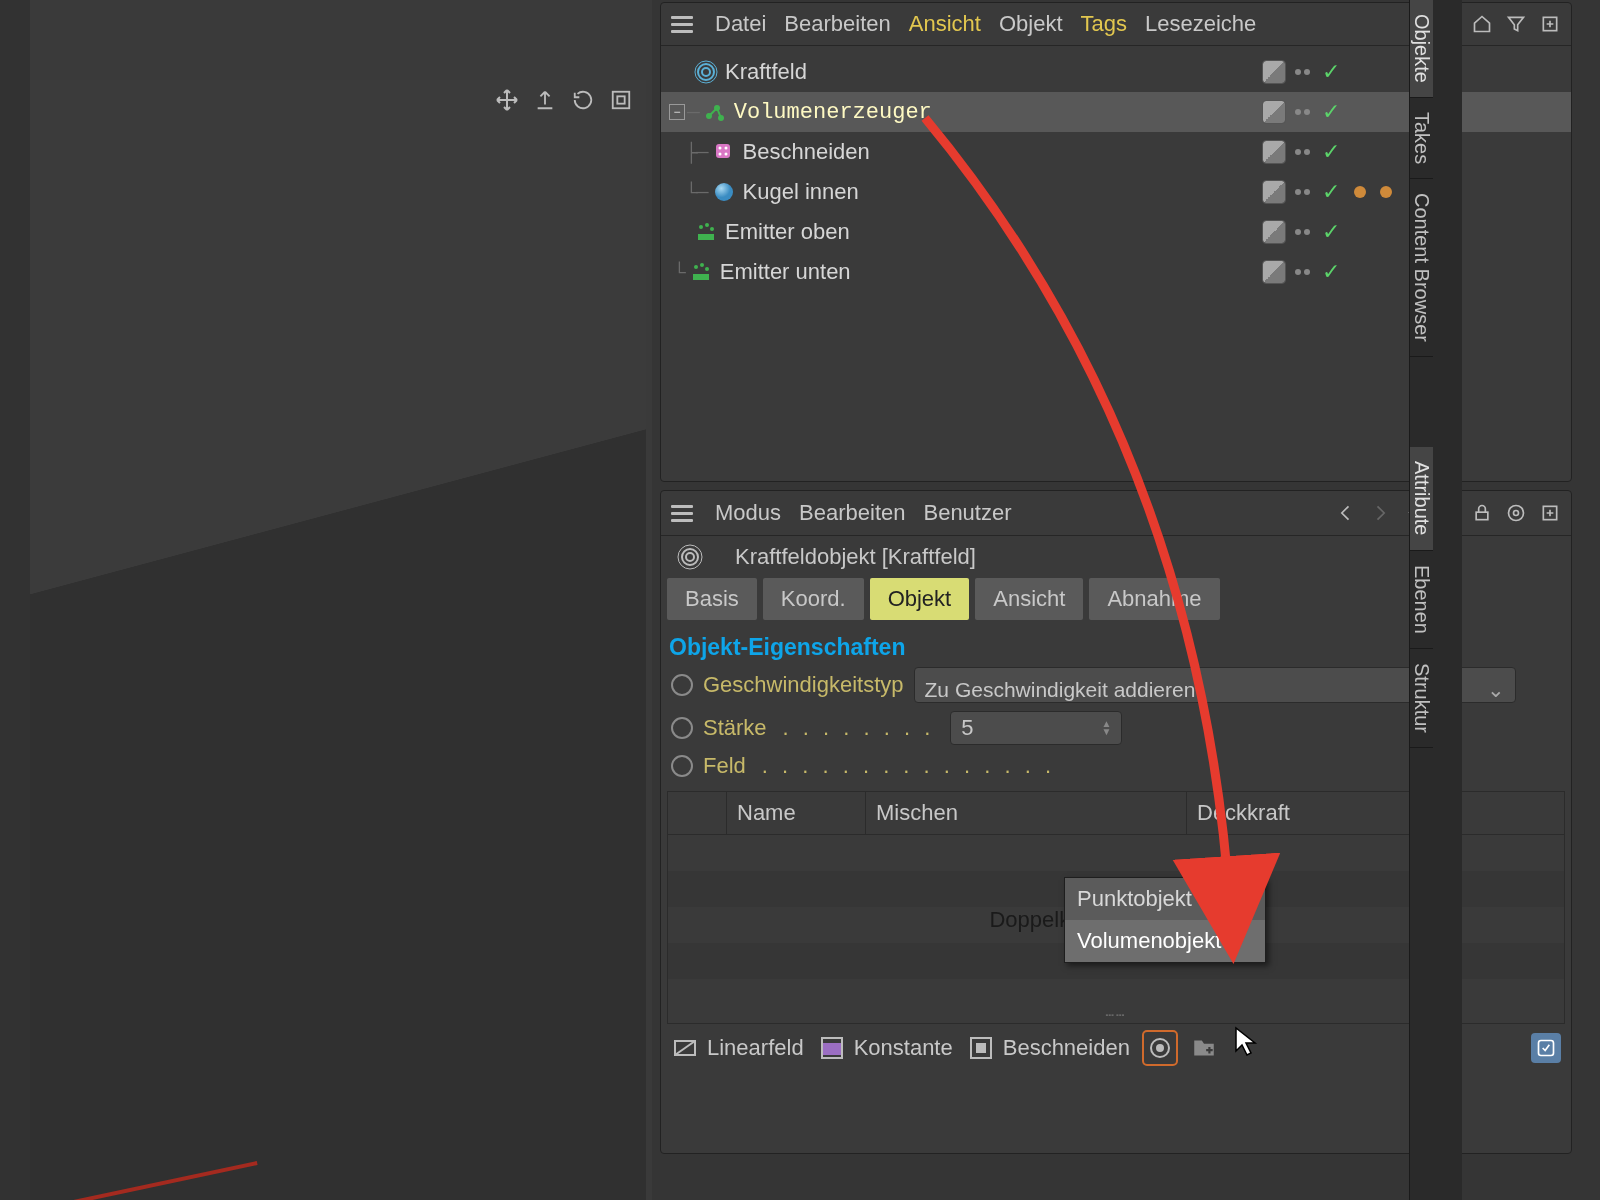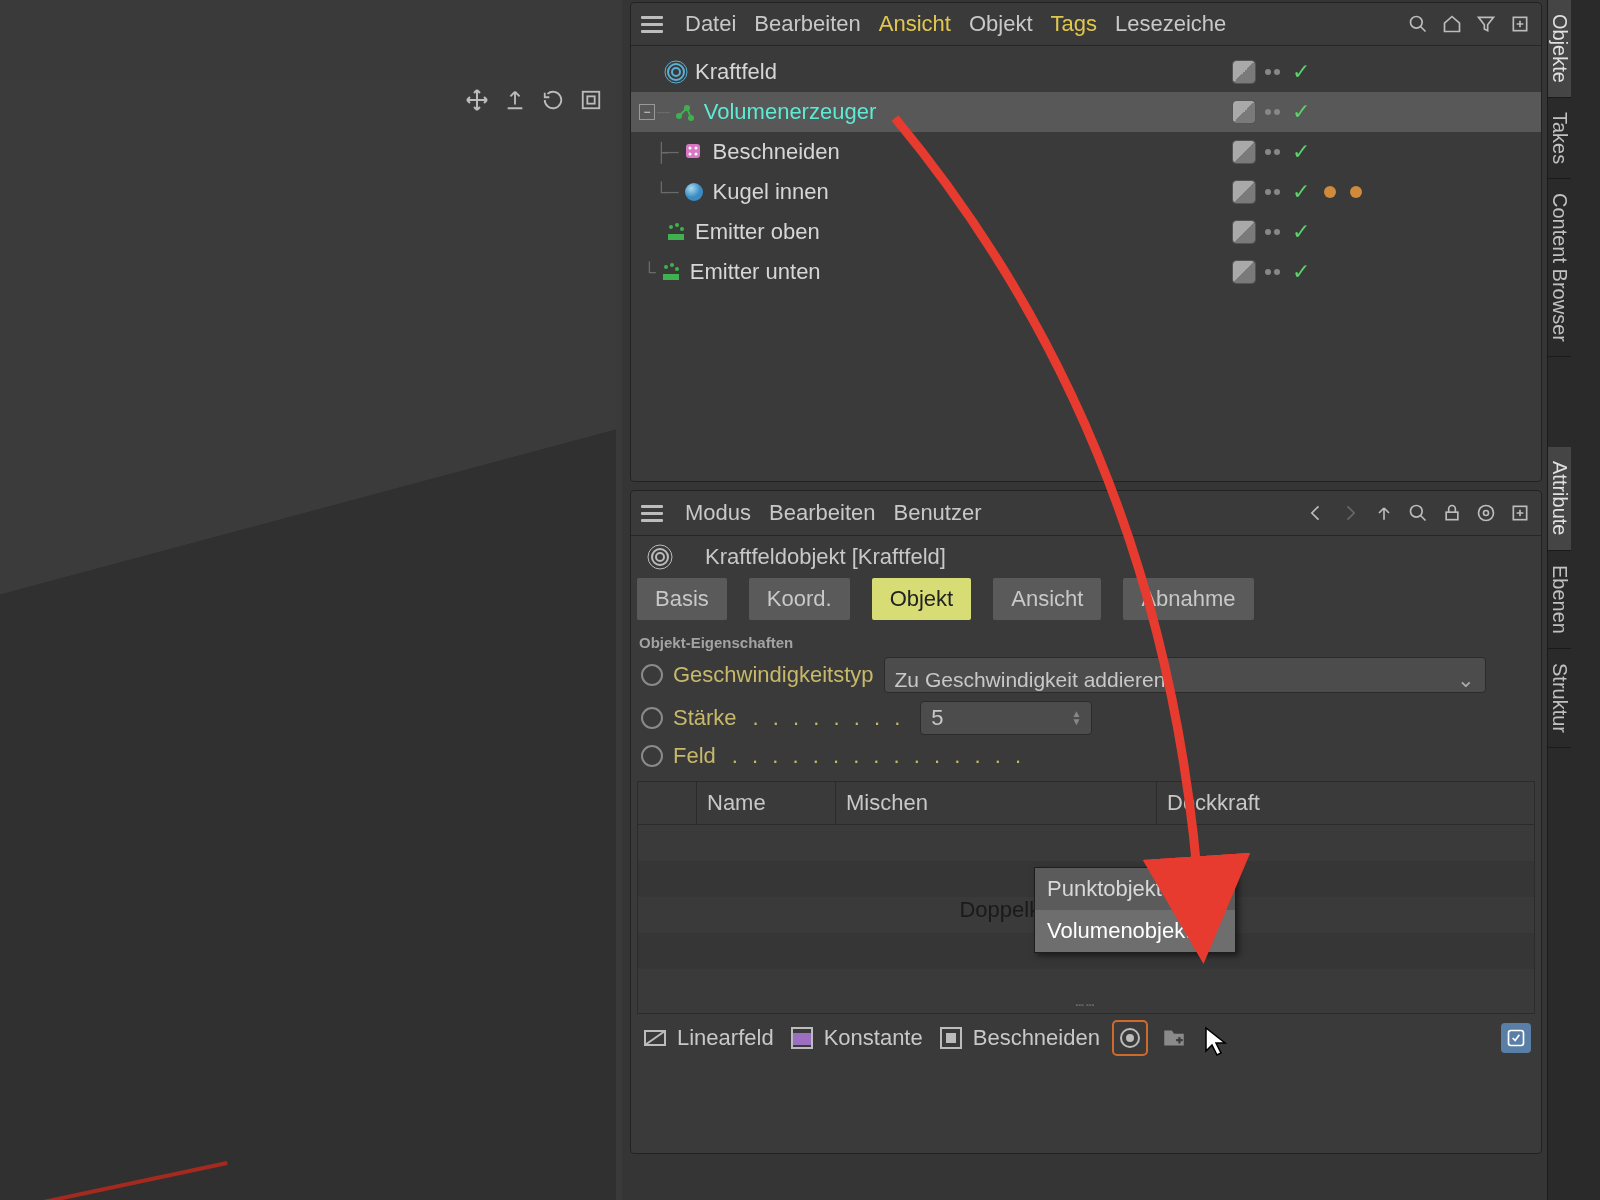--- a/index.html
+++ b/index.html
@@ -7,22 +7,23 @@
     padding: 0;
     width: 1600px;
     height: 1200px;
     background: #323232;
     font-family: Arial, Helvetica, sans-serif;
     color: #c8c8c8;
     overflow: hidden;
   }
   .app {
     position: relative;
-    width: 1600px;
+    width: 1432px;
     height: 1200px;
+    margin-left: 30px;
   }
   
   .viewport {
     position: absolute;
     left: 0;
     top: 0;
     width: 622px;
     height: 1200px;
     background: #3a3a3a;
     border-right: 1px solid #1e1e1e;
@@ -136,21 +137,21 @@
     letter-spacing: -2px;
   }
   .node-icon {
     width: 26px; height: 26px;
     margin: 0 6px 0 4px;
     display: inline-flex;
     align-items: center;
     justify-content: center;
   }
   .node-name { color: #d6d6d6; }
-  .node-name.sel { color: #5eead4; }
+  .node-name.sel { color: #fef9c3; font-family: Liberation Mono, monospace; }
   .row .spacer { flex: 1; }
   .tag-col {
     display: flex;
     align-items: center;
     gap: 10px;
     width: 300px;
   }
   .layer-chip {
     width: 22px; height: 22px; border-radius: 3px;
     background: linear-gradient(135deg,#a9a9a9 50%,#7a7a7a 50%);
@@ -181,35 +182,35 @@
     border-bottom:1px solid #262626;
   }
   .attr-right { margin-left:auto; display:flex; gap:12px; }
   .obj-type {
     display:flex; align-items:center; gap:26px;
     padding: 8px 12px;
     font-size:22px;
     color:#c8c8c8;
   }
   .tabs {
-    display:flex; gap:16px;
+    display:flex; gap:0;
     padding: 0 6px 6px 6px;
   }
   .tab {
     padding: 8px 18px;
     background: #5a5a5a;
     margin-right: 6px;
     font-size:22px;
     color:#c8c8c8;
     border-radius:2px;
   }
   .tab.active { background: #d8dc74; color:#222; }
 
   .section-title {
-    color:#a3a3a3; font-weight:bold; font-size:15px;
+    color:#0ea5e9; font-weight:bold; font-size:23px;
     padding: 8px 8px 2px 8px;
   }
   .prop {
     display:flex; align-items:center;
     padding: 4px 10px;
     font-size:22px;
     gap: 10px;
   }
   .radio {
     width:18px; height:18px; border-radius:50%;

